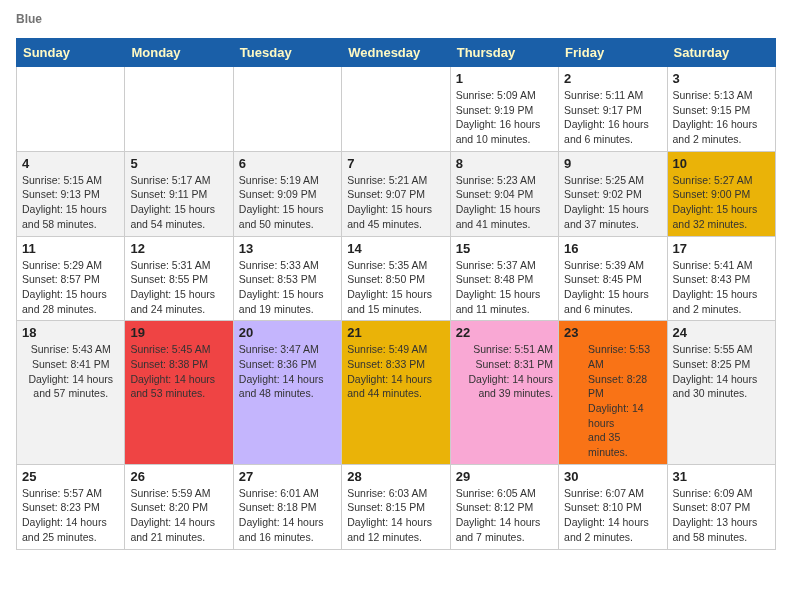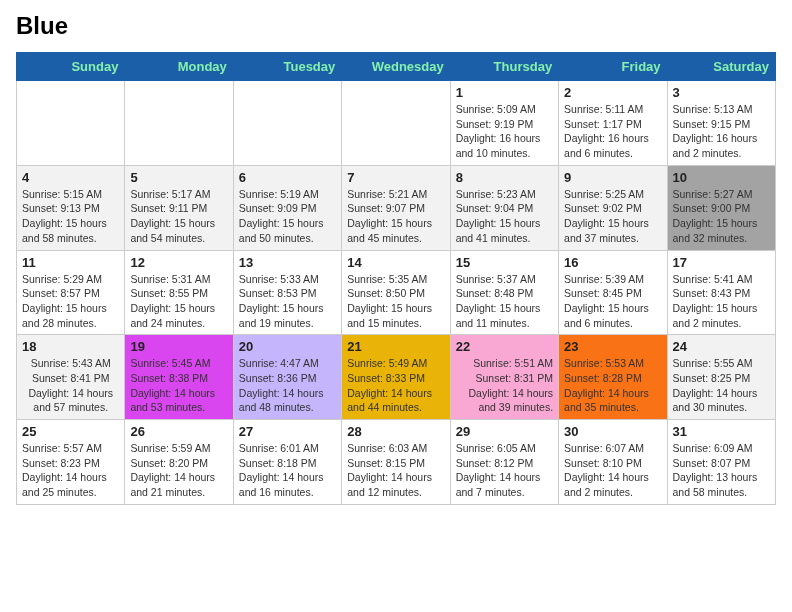--- a/index.html
+++ b/index.html
@@ -37,25 +37,25 @@
       font-size: 16px;
       font-weight: normal;
       color: #444;
     }
     .calendar {
       width: 100%;
       border-collapse: collapse;
     }
     .calendar th {
       background: #1a5fa8;
-      color: #86efac;
+      color: #fef9c3;
       font-size: 13px;
       font-weight: bold;
       padding: 6px 6px;
-      text-align: right;
+      text-align: left;
       border: 1px solid #1a5fa8;
     }
     .calendar td {
       border: 1px solid #ccc;
       vertical-align: top;
       padding: 4px 5px;
       font-size: 11px;
       color: #333;
       width: calc(100% / 7);
       min-height: 80px;
@@ -81,21 +81,21 @@
     }
     .empty-cell {
       background: #fff !important;
     }
   </style>
 </head>
 <body>
 
 <div class="header">
   <div class="logo">
-    <span style="font-size:24px;font-weight:bold;color:#000000;margin-top:-4px;">Blue</span>
+    <span style="font-size:12px;font-weight:bold;color:#737373;margin-top:-4px;">Blue</span>
   </div>
   <div class="title-block">
     <h1></h1>
     <h2></h2>
   </div>
 </div>
 
 <table class="calendar">
   <thead>
     <tr>
@@ -117,21 +117,21 @@
         <td>
           <span class="day-num">1</span>
           <div class="day-info" style="white-space: pre-line;">Sunrise: 5:09 AM
 Sunset: 9:19 PM
 Daylight: 16 hours
 and 10 minutes.</div>
         </td>
         <td>
           <span class="day-num">2</span>
           <div class="day-info" style="white-space: pre-line;">Sunrise: 5:11 AM
-Sunset: 1:17 PM
+Sunset: 9:17 PM
 Daylight: 16 hours
 and 6 minutes.</div>
         </td>
         <td>
           <span class="day-num">3</span>
           <div class="day-info" style="white-space: pre-line;">Sunrise: 5:13 AM
 Sunset: 9:15 PM
 Daylight: 16 hours
 and 2 minutes.</div>
         </td>
@@ -172,21 +172,21 @@
 Daylight: 15 hours
 and 41 minutes.</div>
         </td>
         <td style="background: rgb(242, 242, 242);">
           <span class="day-num">9</span>
           <div class="day-info" style="white-space: pre-line;">Sunrise: 5:25 AM
 Sunset: 9:02 PM
 Daylight: 15 hours
 and 37 minutes.</div>
         </td>
-        <td style="background: #a3a3a3;">
+        <td style="background: #eab308;">
           <span class="day-num">10</span>
           <div class="day-info" style="white-space: pre-line;">Sunrise: 5:27 AM
 Sunset: 9:00 PM
 Daylight: 15 hours
 and 32 minutes.</div>
         </td>
       </tr>
       <tr>
         <td>
           <span class="day-num">11</span>
@@ -239,51 +239,51 @@
         </td>
       </tr>
       <tr>
         <td style="background: rgb(242, 242, 242);">
           <span class="day-num">18</span>
           <div class="day-info" style="white-space: pre-line; text-align: center;">Sunrise: 5:43 AM
 Sunset: 8:41 PM
 Daylight: 14 hours
 and 57 minutes.</div>
         </td>
-        <td style="background: #d946ef;">
+        <td style="background: #ef4444;">
           <span class="day-num">19</span>
           <div class="day-info" style="white-space: pre-line;">Sunrise: 5:45 AM
 Sunset: 8:38 PM
 Daylight: 14 hours
 and 53 minutes.</div>
         </td>
         <td style="background: #c4b5fd;">
           <span class="day-num">20</span>
-          <div class="day-info" style="white-space: pre-line;">Sunrise: 4:47 AM
+          <div class="day-info" style="white-space: pre-line;">Sunrise: 3:47 AM
 Sunset: 8:36 PM
 Daylight: 14 hours
 and 48 minutes.</div>
         </td>
         <td style="background: #eab308;">
           <span class="day-num">21</span>
           <div class="day-info" style="white-space: pre-line;">Sunrise: 5:49 AM
 Sunset: 8:33 PM
 Daylight: 14 hours
 and 44 minutes.</div>
         </td>
         <td style="background: #f9a8d4;">
           <span class="day-num">22</span>
           <div class="day-info" style="white-space: pre-line; text-align: right;">Sunrise: 5:51 AM
 Sunset: 8:31 PM
 Daylight: 14 hours
 and 39 minutes.</div>
         </td>
         <td style="background: #f97316;">
           <span class="day-num">23</span>
-          <div class="day-info" style="white-space: pre-line;">Sunrise: 5:53 AM
+          <div class="day-info" style="white-space: pre-line; margin-left: 24px;">Sunrise: 5:53 AM
 Sunset: 8:28 PM
 Daylight: 14 hours
 and 35 minutes.</div>
         </td>
         <td style="background: rgb(242, 242, 242);">
           <span class="day-num">24</span>
           <div class="day-info" style="white-space: pre-line;">Sunrise: 5:55 AM
 Sunset: 8:25 PM
 Daylight: 14 hours
 and 30 minutes.</div>

